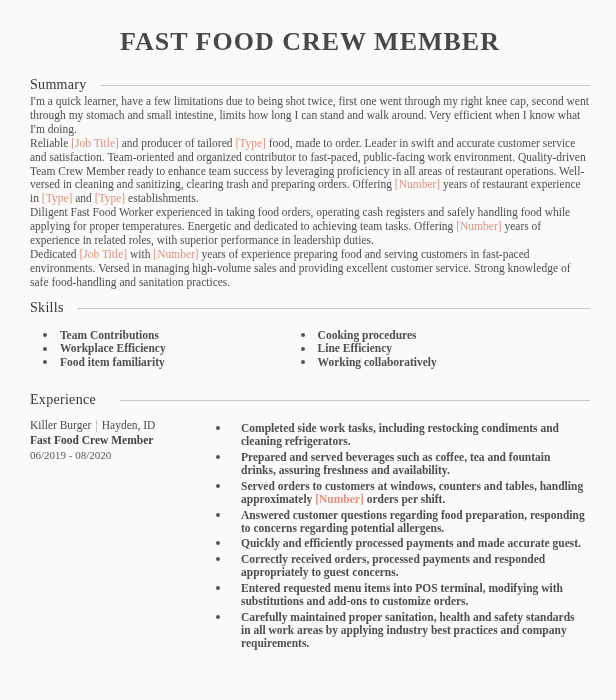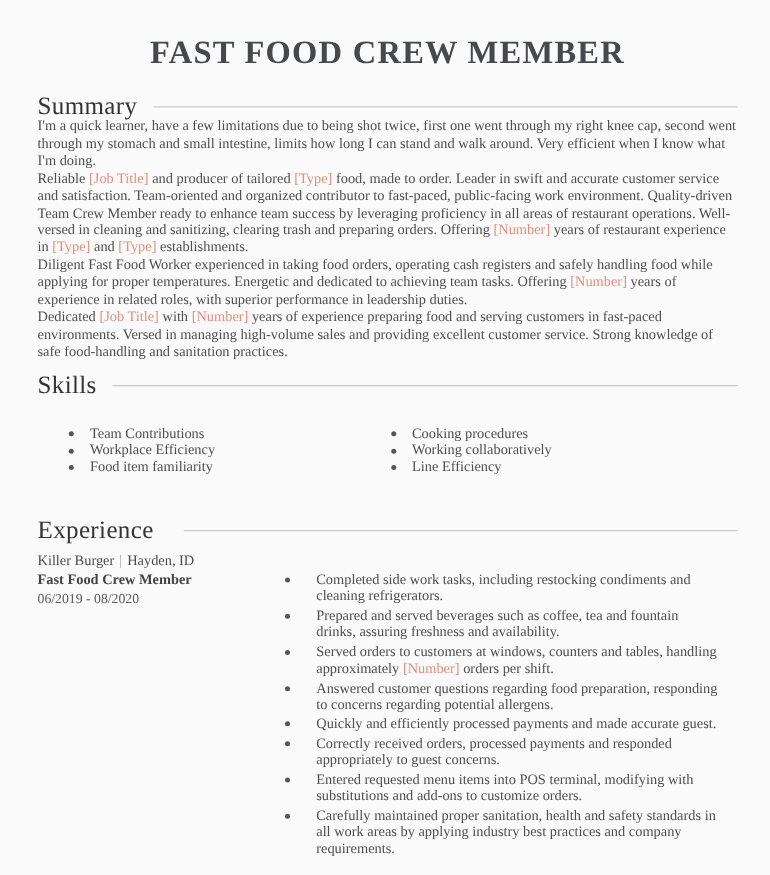--- a/index.html
+++ b/index.html
@@ -23,35 +23,35 @@
     font-size: 26px; line-height: 30px; font-weight: 700;
     color: #46484c; letter-spacing: 1px;
   }
 
   
   .sec-head { display: flex; align-items: center; gap: 13px; }
   .sec-head.summary { margin-top: 20px; }
   .sec-head.skills { margin-top: 10px; }
   .sec-head.experience { margin-top: 19px; gap: 24px; }
   .sec-head h2 {
-    margin: 0; font-size: 20px; line-height: 16px; font-weight: 400;
+    margin: 0; font-size: 14px; line-height: 16px; font-weight: 400;
     color: #333333; letter-spacing: 0.3px; white-space: nowrap;
   }
   .sec-head .rule { flex: 1; height: 1px; background: #c9c9c8; margin-top: 1px; }
 
   
   .summary-body { margin-top: 2px; }
   .summary-body p { margin: 0; font-size: 11.5px; line-height: 13.9px; color: #4e4e4e; }
   .ph { color: #e2907a; }
 
   
   .skills-cols { display: flex; margin-top: 9px; }
   .skills-col { width: 46%; }
   .skills-col + .skills-col { width: 54%; }
-  ul { list-style: none; margin: 16px; padding: 0; }
+  ul { list-style: none; margin: 4px; padding: 0; font-weight: bold; }
   .skill-li {
     position: relative; padding-left: 26px;
     font-size: 11.5px; line-height: 13.5px; color: #4e4e4e;
   }
   .skill-li::before {
     content: ""; position: absolute; left: 9px; top: 4.5px;
     width: 4px; height: 4px; border-radius: 50%; background: #555;
   }
 
   
@@ -101,22 +101,22 @@
       <div class="skills-col">
         <ul>
           <li class="skill-li">Team Contributions</li>
           <li class="skill-li">Workplace Efficiency</li>
           <li class="skill-li">Food item familiarity</li>
         </ul>
       </div>
       <div class="skills-col">
         <ul>
           <li class="skill-li">Cooking procedures</li>
+          <li class="skill-li">Line Efficiency</li>
           <li class="skill-li">Working collaboratively</li>
-          <li class="skill-li">Line Efficiency</li>
         </ul>
       </div>
     </div>
   </section>
 
   <section>
     <div class="sec-head experience">
       <h2>Experience</h2>
       <div class="rule"></div>
     </div>

